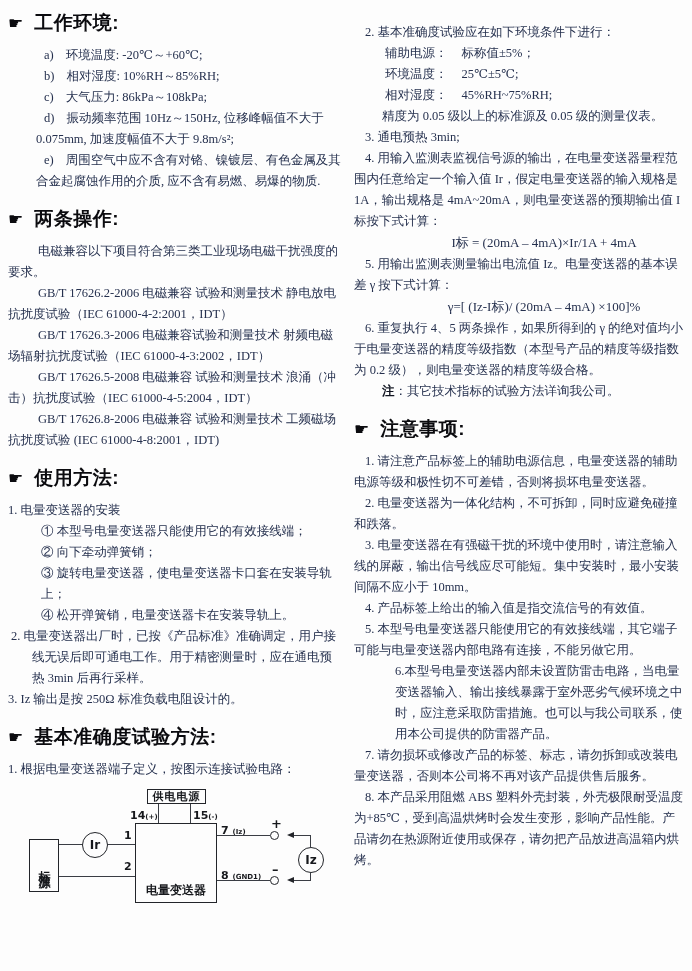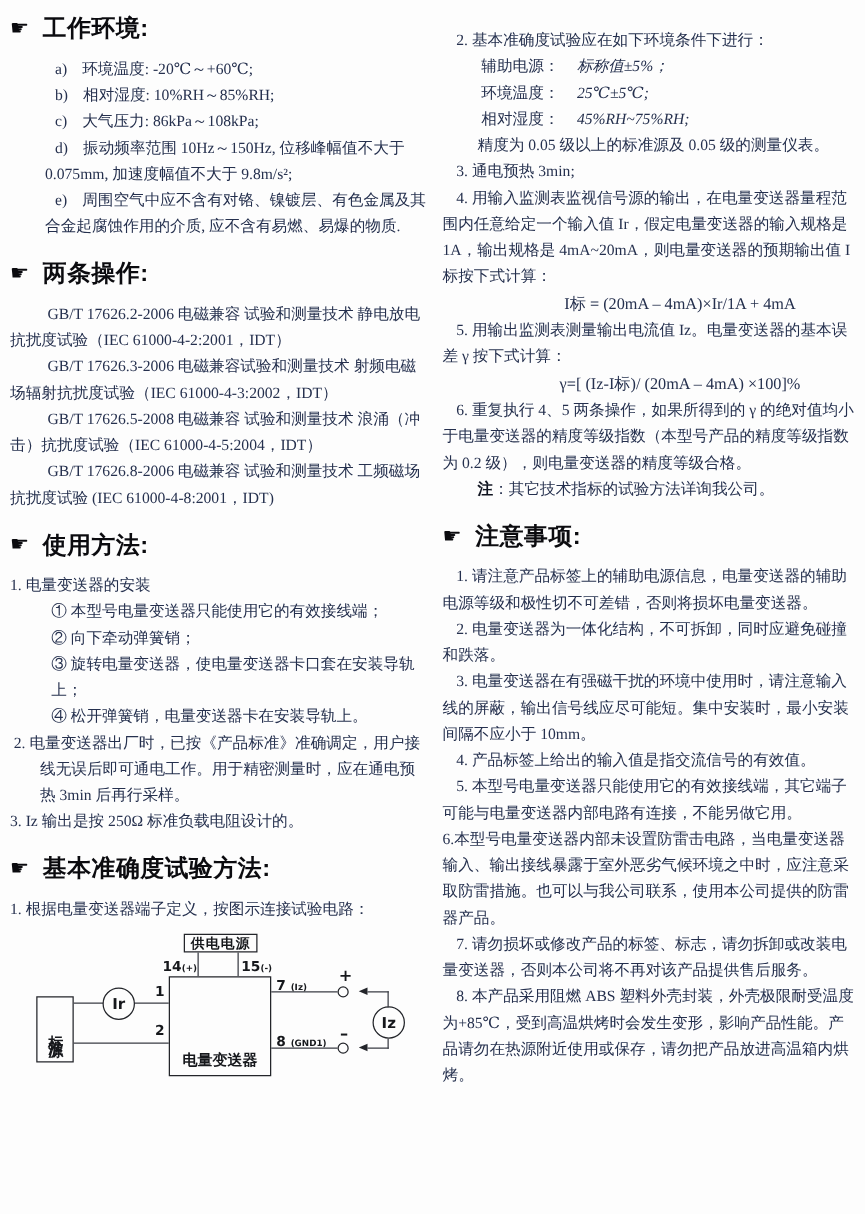--- a/index.html
+++ b/index.html
@@ -45,24 +45,24 @@
   .para { text-indent: 30px; }
 
   
   .num-flush { }
   .usage-body { padding-left: 24px; text-indent: 4px; }
   .usage-step { padding-left: 33px; }
   .hang { padding-left: 24px; text-indent: -21px; }
 
   
   .rp { text-indent: 11px; }
-  .rp-flush { text-indent: 0; }
+  .rp-flush { text-indent: 0; margin-left: 41px; }
   .cond { padding-left: 31px; display: flex; }
   .cond .cond-label { flex: none; }
-  .cond .cond-value { margin-left: 14px; font-style: italic; }
+  .cond .cond-value { margin-left: 14px; }
   .cond-note { padding-left: 28px; }
   .note-line { padding-left: 28px; }
   .note-line b { color: #101420; }
   .formula { text-align: center; padding-left: 48px; line-height: 22px; font-size: 13px; }
 
   
   .diagram { position: relative; width: 330px; height: 121px; margin: 8px 0 0 12px;
              font-family: "DejaVu Sans", "Liberation Sans", sans-serif; color: #16181c; }
   .d-abs { position: absolute; }
   .d-box { border: 1.4px solid #23252a; background: #fdfdfd; }
@@ -106,20 +106,21 @@
       <p class="we-item"><span class="marker">b)</span><span>相对湿度: 10%RH～85%RH;</span></p>
       <p class="we-item"><span class="marker">c)</span><span>大气压力: 86kPa～108kPa;</span></p>
       <p class="we-item"><span class="marker">d)</span><span>振动频率范围 10Hz～150Hz, 位移峰幅值不大于 0.075mm, 加速度幅值不大于 9.8m/s²;</span></p>
       <p class="we-item"><span class="marker">e)</span><span>周围空气中应不含有对铬、镍镀层、有色金属及其合金起腐蚀作用的介质, 应不含有易燃、易爆的物质.</span></p>
     </div>
 
     <div class="sec-head">
       <span class="hand">☛</span>
       <span class="h-text">两条操作:</span>
     </div>
+    <p class="para">电磁兼容以下项目符合第三类工业现场电磁干扰强度的要求。</p>
     <p class="para">GB/T 17626.2-2006  电磁兼容 试验和测量技术 静电放电抗扰度试验（IEC 61000-4-2:2001，IDT）</p>
     <p class="para">GB/T 17626.3-2006  电磁兼容试验和测量技术 射频电磁场辐射抗扰度试验（IEC 61000-4-3:2002，IDT）</p>
     <p class="para">GB/T 17626.5-2008  电磁兼容 试验和测量技术 浪涌（冲击）抗扰度试验（IEC 61000-4-5:2004，IDT）</p>
     <p class="para">GB/T 17626.8-2006  电磁兼容 试验和测量技术 工频磁场抗扰度试验 (IEC 61000-4-8:2001，IDT)</p>
 
     <div class="sec-head">
       <span class="hand">☛</span>
       <span class="h-text">使用方法:</span>
     </div>
     <p class="num-flush">1.  电量变送器的安装</p>

